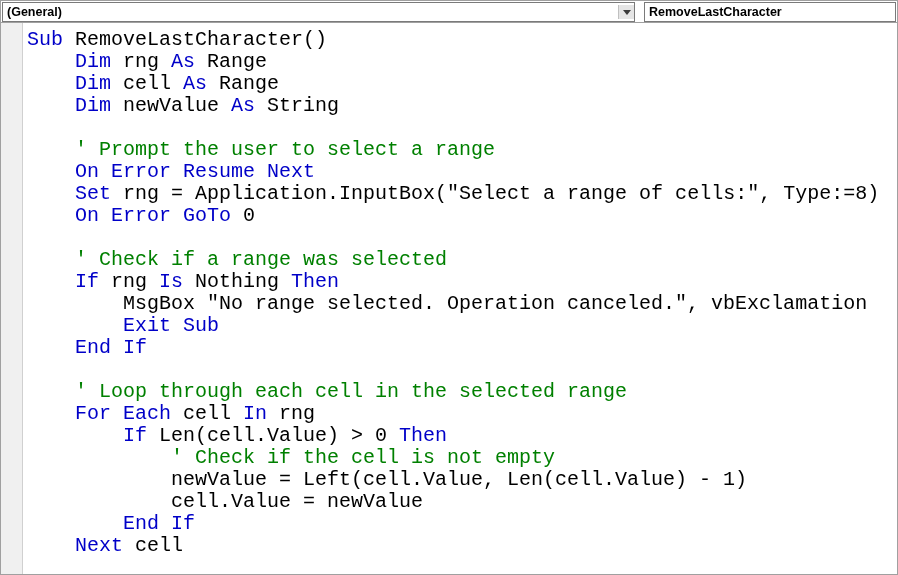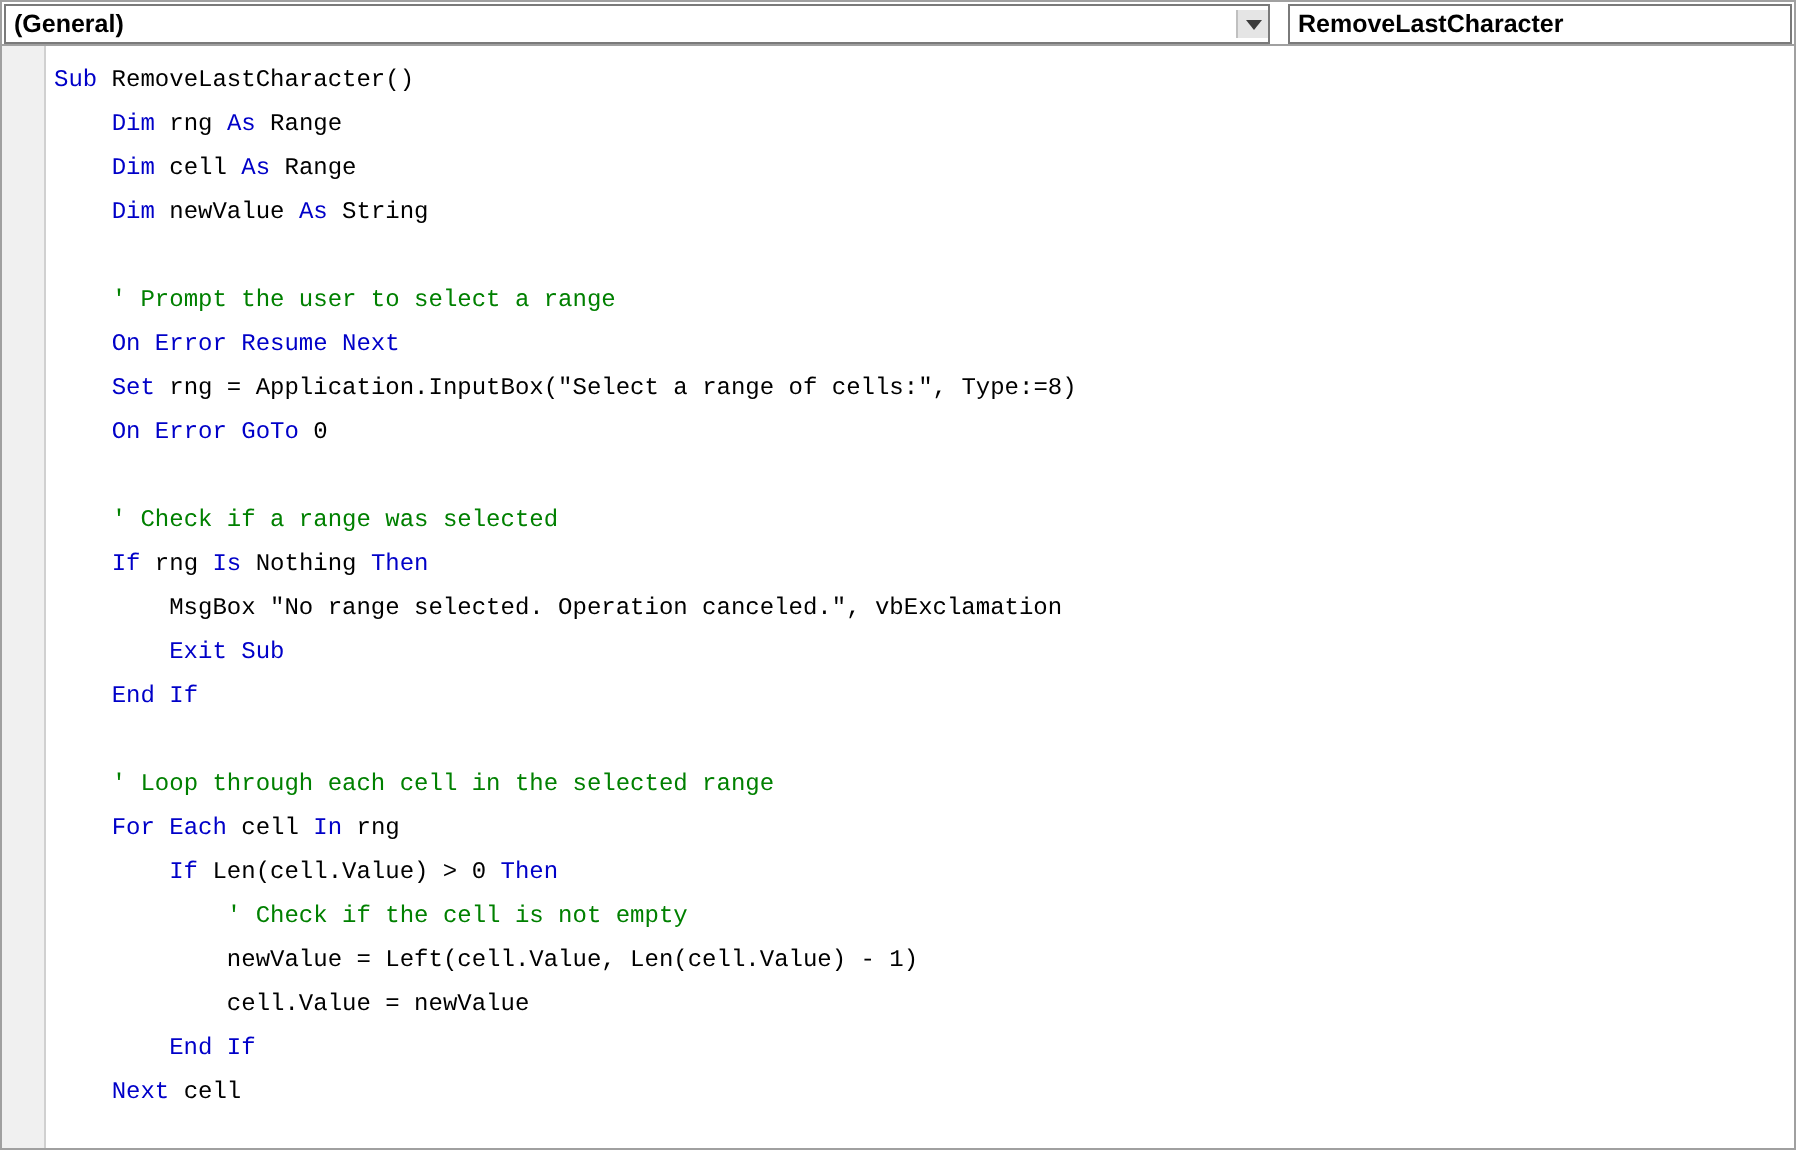--- a/index.html
+++ b/index.html
@@ -61,21 +61,21 @@
   .margin-col {
     width: 22px;
     background: #f0f0f0;
     border-right: 1px solid #d0d0d0;
   }
   .code-area {
     flex: 1;
     background: #ffffff;
     padding: 6px 0 0 4px;
     font-family: Consolas, "Courier New", monospace;
-    font-size: 12px;
+    font-size: 20px;
     line-height: 22px;
     color: #000;
     white-space: pre;
     overflow: hidden;
     position: relative;
   }
   .kw { color: #0000c8; }
   .cm { color: #008000; margin-top: 43px; }
   .line { display: block; }
 </style>

